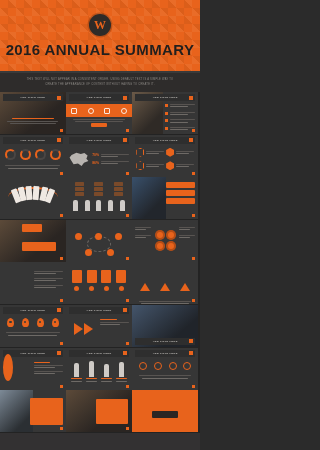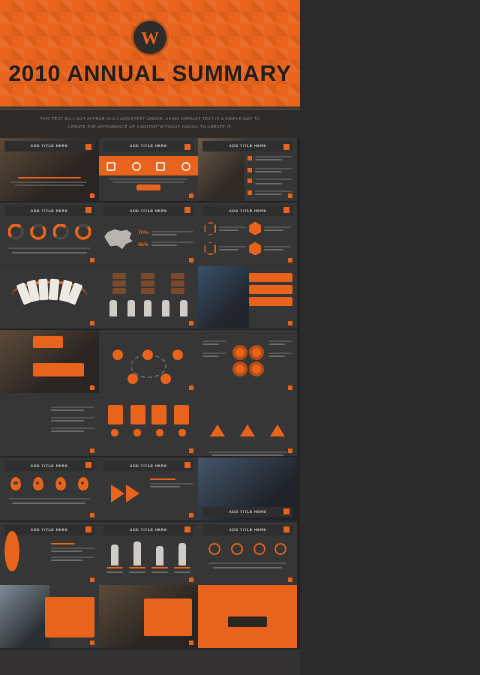--- a/index.html
+++ b/index.html
@@ -166,21 +166,21 @@
 </style>
 </head>
 <body>
 
 <div class="page">
 
   <div class="header">
     <div class="logo">
       <span>W</span>
     </div>
-    <div class="main-title">2010 ANNUAL SUMMARY</div>
+    <div class="main-title">2016 ANNUAL SUMMARY</div>
   </div>
 
   <div class="subtitle-bar">
     <p>THIS TEXT WILL NOT APPEAR IN A CONSISTENT ORDER. USING DEFAULT TEXT IS A SIMPLE WAY TO</p>
     <p>CREATE THE APPEARANCE OF CONTENT WITHOUT HAVING TO CREATE IT.</p>
   </div>
 
   <div class="grid">
 
     <div class="slide photo">

